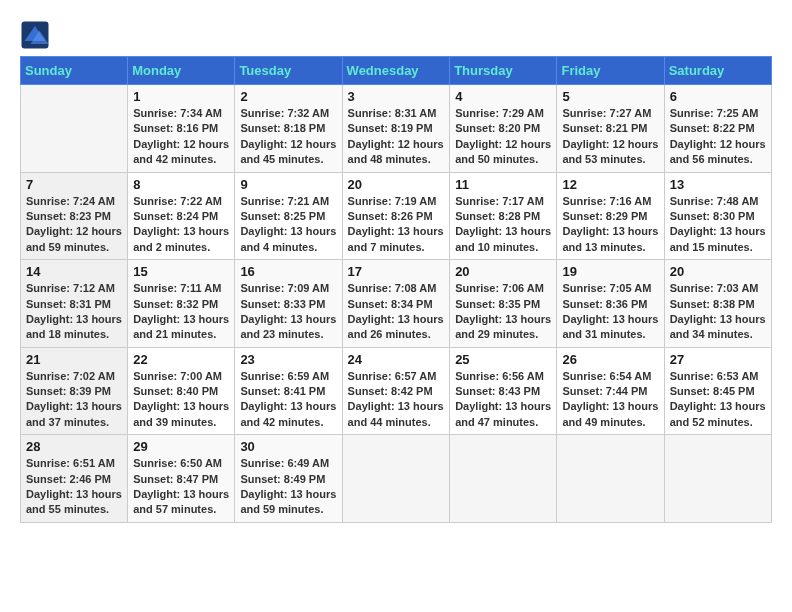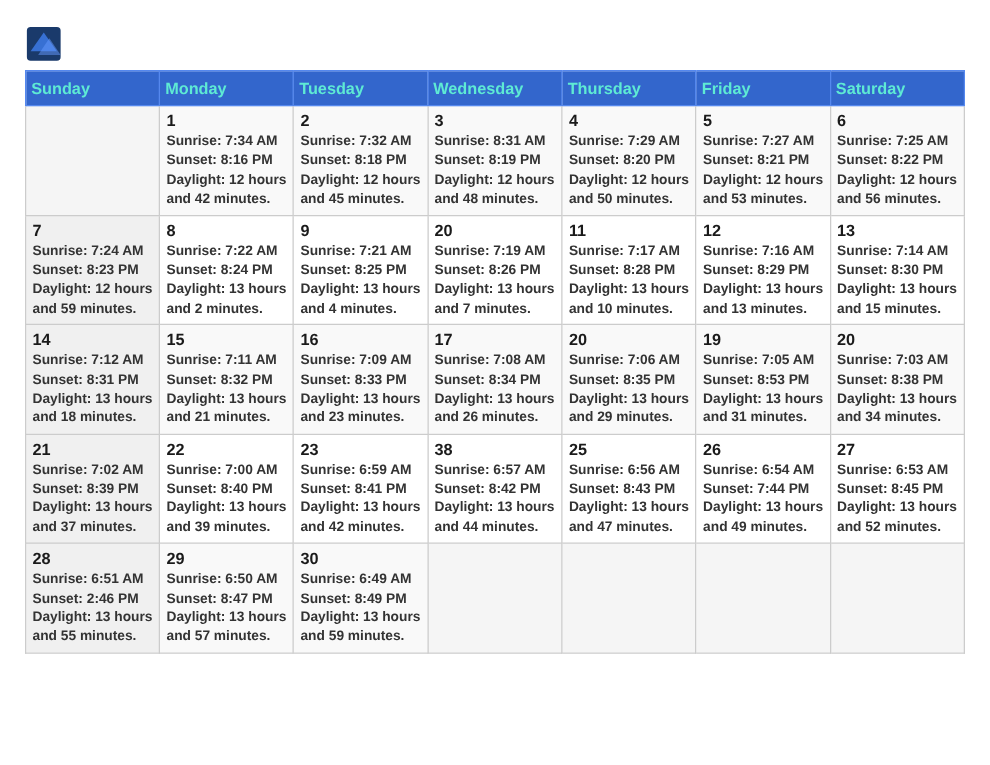--- a/index.html
+++ b/index.html
@@ -207,21 +207,21 @@
         </td>
         <td>
           <span class="day-number">12</span>
           <div class="day-info" style="white-space: pre-line;">Sunrise: 7:16 AM
 Sunset: 8:29 PM
 Daylight: 13 hours
 and 13 minutes.</div>
         </td>
         <td>
           <span class="day-number">13</span>
-          <div class="day-info" style="white-space: pre-line;">Sunrise: 7:14 AM
+          <div class="day-info" style="white-space: pre-line;">Sunrise: 7:48 AM
 Sunset: 8:30 PM
 Daylight: 13 hours
 and 15 minutes.</div>
         </td>
       </tr>
       <tr>
         <td>
           <span class="day-number">14</span>
           <div class="day-info" style="white-space: pre-line;">Sunrise: 7:12 AM
 Sunset: 8:31 PM
@@ -252,21 +252,21 @@
         <td>
           <span class="day-number">20</span>
           <div class="day-info" style="white-space: pre-line;">Sunrise: 7:06 AM
 Sunset: 8:35 PM
 Daylight: 13 hours
 and 29 minutes.</div>
         </td>
         <td>
           <span class="day-number">19</span>
           <div class="day-info" style="white-space: pre-line;">Sunrise: 7:05 AM
-Sunset: 8:53 PM
+Sunset: 8:36 PM
 Daylight: 13 hours
 and 31 minutes.</div>
         </td>
         <td>
           <span class="day-number">20</span>
           <div class="day-info" style="white-space: pre-line;">Sunrise: 7:03 AM
 Sunset: 8:38 PM
 Daylight: 13 hours
 and 34 minutes.</div>
         </td>
@@ -287,21 +287,21 @@
 and 39 minutes.</div>
         </td>
         <td>
           <span class="day-number">23</span>
           <div class="day-info" style="white-space: pre-line;">Sunrise: 6:59 AM
 Sunset: 8:41 PM
 Daylight: 13 hours
 and 42 minutes.</div>
         </td>
         <td>
-          <span class="day-number">38</span>
+          <span class="day-number">24</span>
           <div class="day-info" style="white-space: pre-line;">Sunrise: 6:57 AM
 Sunset: 8:42 PM
 Daylight: 13 hours
 and 44 minutes.</div>
         </td>
         <td>
           <span class="day-number">25</span>
           <div class="day-info" style="white-space: pre-line;">Sunrise: 6:56 AM
 Sunset: 8:43 PM
 Daylight: 13 hours

